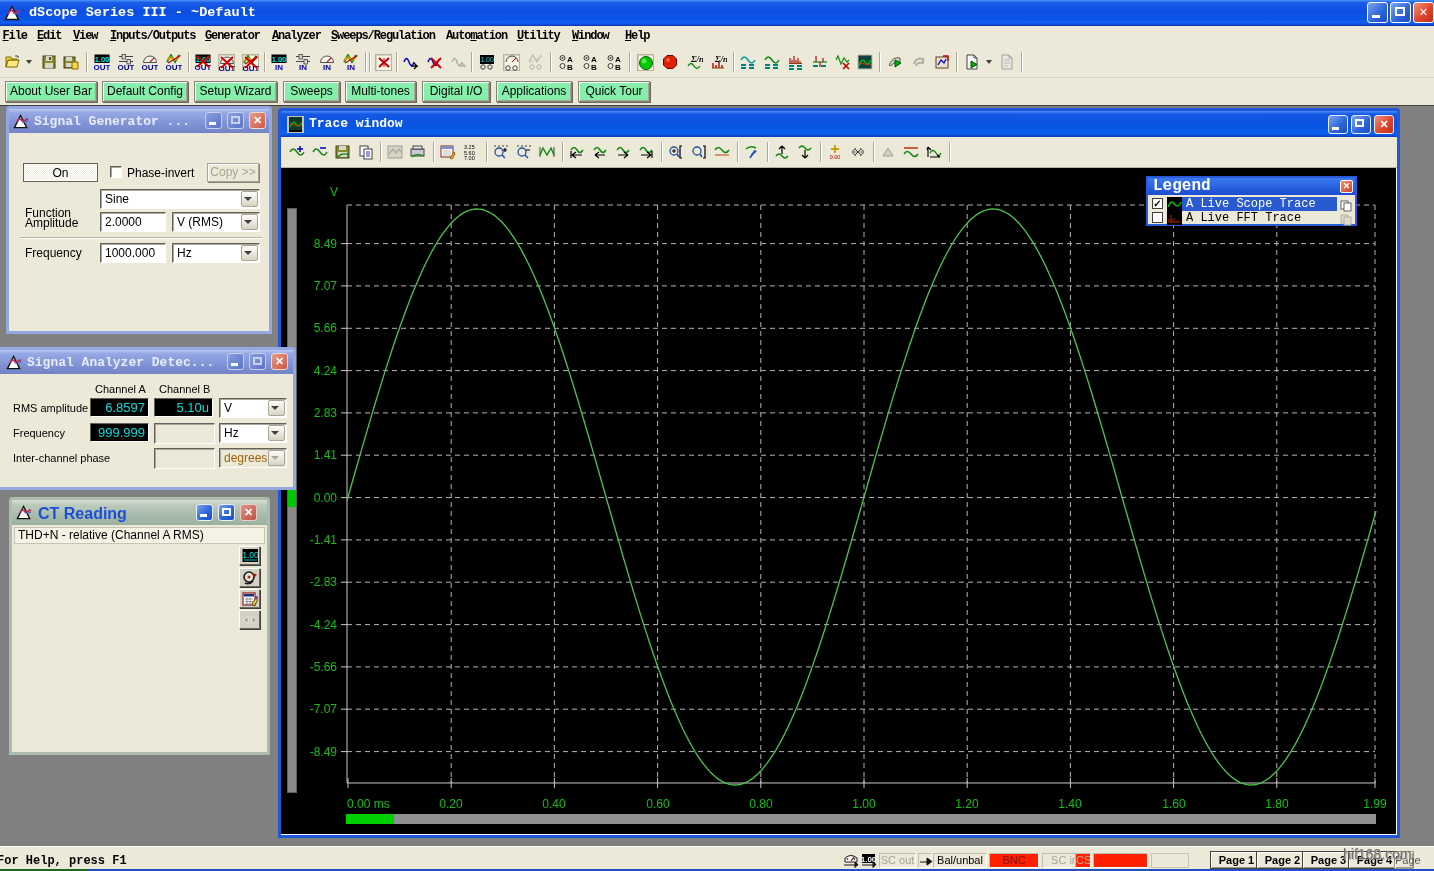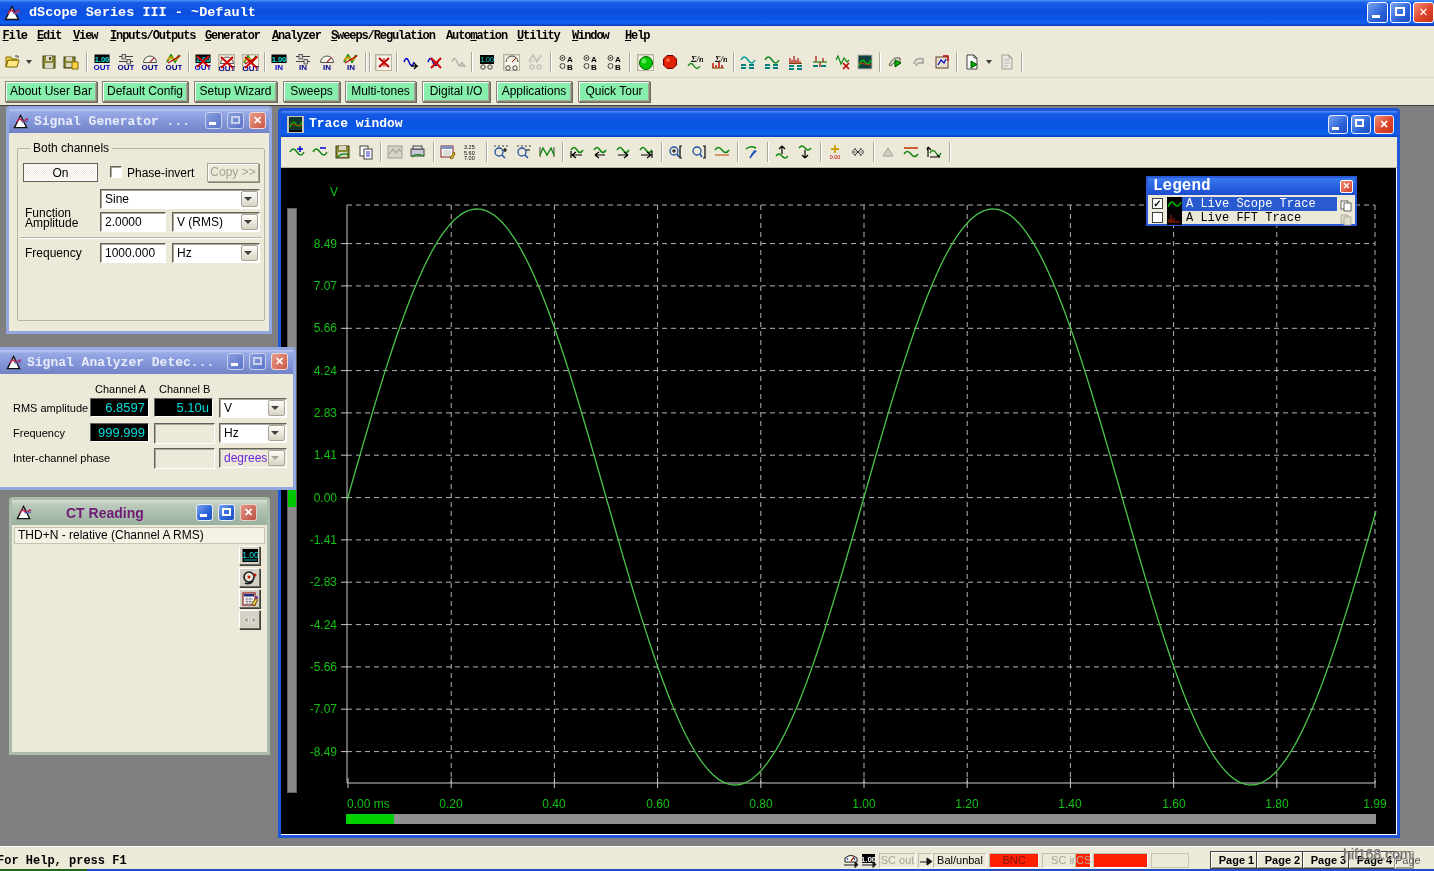--- a/index.html
+++ b/index.html
@@ -559,23 +559,20 @@
     </svg>
     <div class="wtitletext" style="left:25px;color:#e8ecf8;">Signal Generator ...</div>
     <div class="xpbtn" style="left:196px;top:3px;background:linear-gradient(135deg,#8aa0e0,#5a72c8);border-color:#c8d0ee;">
       <div style="position:absolute;left:3px;bottom:3px;width:7px;height:3px;background:#fff;"></div>
     </div>
     <div class="xpbtn" style="left:218px;top:3px;background:linear-gradient(135deg,#8aa0e0,#5a72c8);border-color:#c8d0ee;">
       <div style="position:absolute;left:3px;top:3px;width:9px;height:8px;border:2px solid #c8d0ea;"></div>
     </div>
     <div class="xpbtn" style="left:240px;top:3px;background:linear-gradient(135deg,#e89a88,#cc5844);border-color:#f0d8d0;font-weight:bold;">✕</div>
     <div class="abs" style="left:0;top:24px;width:260px;height:198px;background:#ece9d8;">
-      <fieldset style="position:absolute;left:8px;top:8px;width:248px;height:180px;border:1px solid #b8b4a4;border-radius:2px;">
-        <legend style="font-size:12px;margin-left:12px;padding:0 3px;">Both channels</legend>
-      </fieldset>
       <div class="abs" style="left:14px;top:30px;width:75px;height:19px;background:#f4f2e8 repeating-conic-gradient(#f0ede0 0 25%,#fff 0 50%);background-size:2px 2px;border:1px solid #636258;box-shadow:inset -1px -1px 0 #fff;text-align:center;font-size:12px;line-height:18px;">On</div>
       <div class="abs" style="left:101px;top:33px;width:12px;height:12px;background:#fff;border:1px solid;border-color:#636258 #fff #fff #636258;box-shadow:inset 1px 1px 0 #a8a79a;"></div>
       <div class="lbl" style="left:118px;top:33px;">Phase-invert</div>
       <div class="abs" style="left:198px;top:30px;width:52px;height:19px;background:#ece9d8;border:1px solid #a8a497;box-shadow:inset 1px 1px 0 #fff,1px 1px 0 #858575;text-align:center;font-size:12px;line-height:17px;color:#a8a497;">Copy &gt;&gt;</div>
       <div class="lbl" style="left:16px;top:73px;">Function</div>
       <div class="combo" style="left:91px;top:56px;width:160px;height:20px;">
         <span style="position:absolute;left:4px;top:2px;font-size:12px;">Sine</span>
         <div class="cbtn">
           <div class="carr"></div>
         </div>
@@ -635,35 +632,35 @@
       <div class="abs" style="left:154px;top:49px;width:61px;height:21px;background:#ece9d8;border:1px solid;border-color:#636258 #fff #fff #636258;box-shadow:inset 1px 1px 0 #a8a79a;"></div>
       <div class="combo" style="left:219px;top:49px;width:68px;height:20px;">
         <span style="position:absolute;left:4px;top:2px;font-size:12px;">Hz</span>
         <div class="cbtn">
           <div class="carr"></div>
         </div>
       </div>
       <div class="lbl2" style="left:13px;top:78px;">Inter-channel phase</div>
       <div class="abs" style="left:154px;top:74px;width:61px;height:21px;background:#ece9d8;border:1px solid;border-color:#636258 #fff #fff #636258;box-shadow:inset 1px 1px 0 #a8a79a;"></div>
       <div class="combo" style="left:219px;top:74px;width:68px;height:20px;background:#ece9d8;">
-        <span style="position:absolute;left:4px;top:2px;font-size:12px;color:#6d28d9;">degrees</span>
+        <span style="position:absolute;left:4px;top:2px;font-size:12px;color:#a16207;">degrees</span>
         <div class="cbtn">
           <div class="carr" style="border-top-color:#a8a497"></div>
         </div>
       </div>
     </div>
   </div>
 <div class="win" style="left:9px;top:497px;width:261px;height:258px;background:#ece9d8;border:3px solid #aabcaa;border-radius:4px 4px 0 0;">
     <div class="wtitle" style="height:25px;background:linear-gradient(180deg,#d8e0d0 0%,#bccabc 20%,#a8bcac 60%,#9cb0a0 100%);"></div>
     <svg class="abs" style="left:4px;top:4px" width="17" height="17" viewBox="0 0 18 18">
       <path d="M1.5 15.5 L8 2.5 L14.5 15.5 Z" fill="#fff" stroke="#101010" stroke-width="1.4"></path>
       <path d="M4 10 Q6.5 4.5 9 7.5 T14 6.5 L16 7" fill="none" stroke="#b82858" stroke-width="1.7"></path>
       <path d="M9 9 Q12 10.5 16 8.5" fill="none" stroke="#5060b8" stroke-width="1.2"></path>
     </svg>
-    <div class="wtitletext" style="left:26px;color:#701a75;font-family:'Liberation Sans',sans-serif;font-size:14px;letter-spacing:0;margin-left:28px;">CT Reading</div>
+    <div class="wtitletext" style="left:26px;color:#1d4ed8;font-family:'Liberation Sans',sans-serif;font-size:16px;letter-spacing:0;">CT Reading</div>
     <div class="xpbtn" style="left:184px;top:4px;background:linear-gradient(135deg,#7ba4ee,#2b63d8 60%,#1e4ec0);">
       <div style="position:absolute;left:3px;bottom:3px;width:7px;height:3px;background:#fff;"></div>
     </div>
     <div class="xpbtn" style="left:206px;top:4px;background:linear-gradient(135deg,#7ba4ee,#2b63d8 60%,#1e4ec0);">
       <div style="position:absolute;left:3px;top:3px;width:9px;height:8px;border:2px solid #fff;"></div>
     </div>
     <div class="xpbtn" style="left:228px;top:4px;background:linear-gradient(135deg,#e09488,#c05040);border-color:#e8d0c8;font-weight:bold;">✕</div>
     <div class="abs" style="left:0;top:25px;width:255px;height:230px;background:#ece9d8;">
       <div class="abs" style="left:2px;top:2px;width:251px;height:17px;background:#f4f2e4;border:1px solid #c8c4b4;font-size:12px;line-height:15px;padding-left:3px;">THD+N - relative (Channel A RMS)</div>
       <div class="abs" style="left:227px;top:21px;width:21px;height:19px;background:#d4d0c4;border:1px solid;border-color:#fff #686860 #686860 #fff;box-shadow:1px 1px 0 #40403a;padding:1px 2px;"><svg width="16" height="16" viewBox="0 0 16 16">

